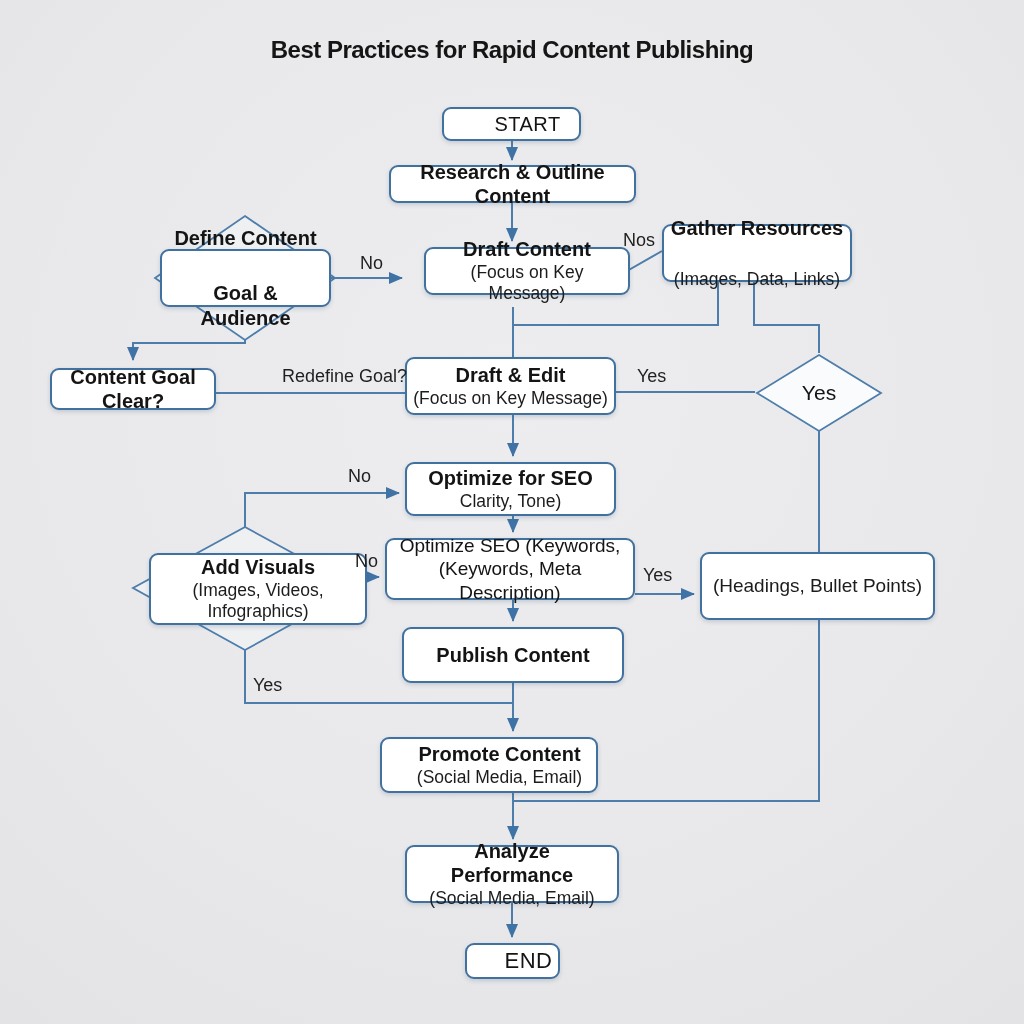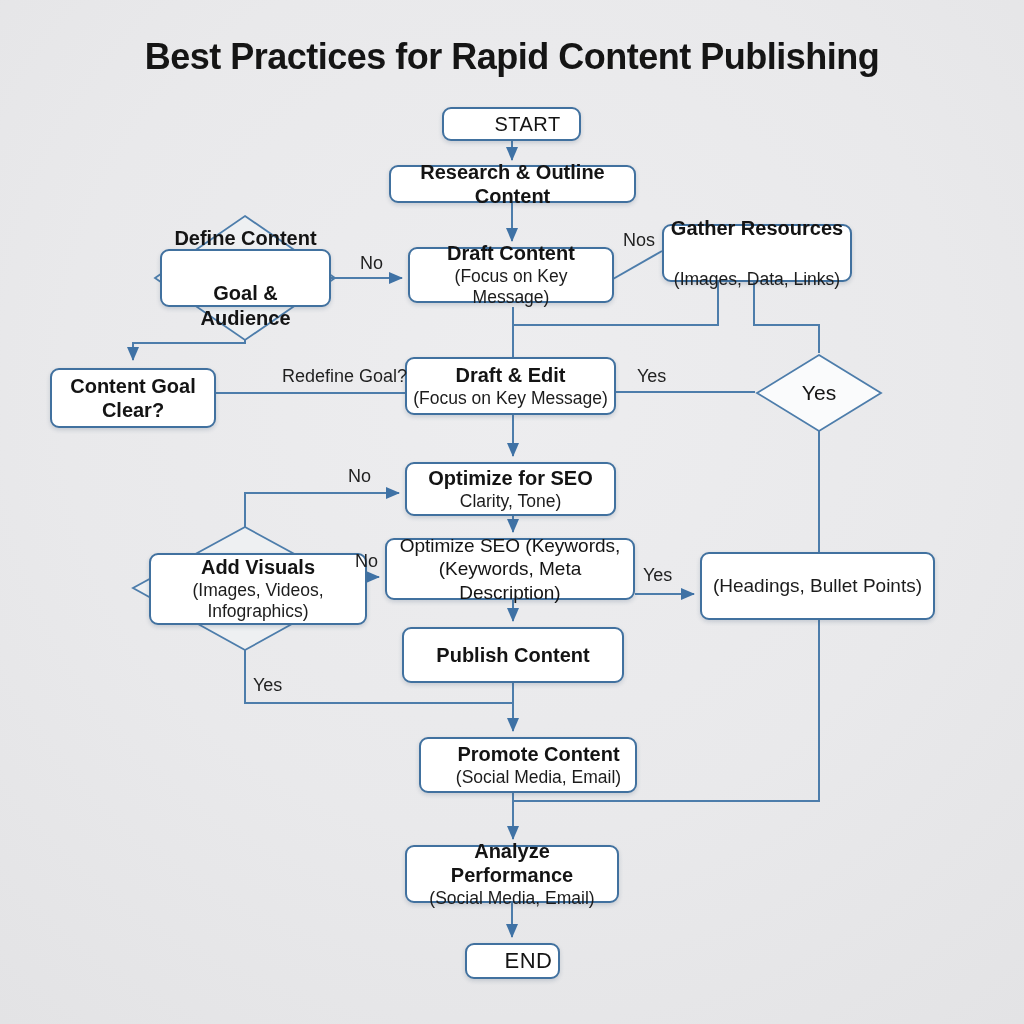--- a/index.html
+++ b/index.html
@@ -3,21 +3,21 @@
 <meta charset="utf-8">
 <style>
   html,body{margin:0;padding:0;}
   body{font-family:"Liberation Sans", sans-serif; background:#d8d8da;}
   .stage{
     position:relative; width:1024px; height:1024px; overflow:hidden;
     background:radial-gradient(circle at 50% 38%, #ededef 0%, #e9e9eb 55%, #e3e3e5 100%);
   }
   .title{
     position:absolute; top:36px; left:0; width:1024px; text-align:center;
-    font-size:36px; font-weight:700; color:#151515; letter-spacing:-0.5px;
+    font-size:24px; font-weight:700; color:#151515; letter-spacing:-0.5px;
   }
   svg.edges{position:absolute; left:0; top:0; width:1024px; height:1024px;}
   svg.edges polyline, svg.edges line{fill:none; stroke:#4d7dab; stroke-width:2;}
   svg.edges polygon.diamond{stroke:#4d7dab; stroke-width:1.8;}
   .node{
     position:absolute; box-sizing:border-box;
     background:#ffffff; border:2px solid #41719f; border-radius:9px;
     box-shadow:0 2px 4px rgba(70,90,120,0.22);
     display:flex; flex-direction:column; align-items:center; justify-content:center;
     text-align:center; color:#141414; line-height:1.22; padding:2px 6px;
@@ -82,31 +82,31 @@
 
   <div class="node" style="left:389px; top:165px; width:247px; height:38px;">
     <div class="t">Research &amp; Outline Content</div>
   </div>
 
   <div class="node" style="left:160px; top:249px; width:171px; height:58px;gap:31px;">
     <div class="t">Define Content</div>
     <div class="t">Goal &amp; Audience</div>
   </div>
 
-  <div class="node" style="left:408px; top:247px; width:206px; height:56px;">
+  <div class="node" style="left:424px; top:247px; width:206px; height:48px;">
     <div class="t">Draft Content</div>
     <div class="s">(Focus on Key Message)</div>
   </div>
 
   <div class="node" style="left:662px; top:224px; width:190px; height:58px;gap:28px;">
     <div class="t">Gather Resources</div>
     <div class="s">(Images, Data, Links)</div>
   </div>
 
-  <div class="node" style="left:50px; top:368px; width:166px; height:60px;">
+  <div class="node" style="left:50px; top:368px; width:166px; height:42px;">
     <div class="t">Content Goal</div>
     <div class="t">Clear?</div>
   </div>
 
   <div class="node" style="left:405px; top:357px; width:211px; height:58px;">
     <div class="t">Draft &amp; Edit</div>
     <div class="s">(Focus on Key Message)</div>
   </div>
 
   <div class="diamond-label" style="left:819px; top:393px;">Yes</div>
@@ -128,21 +128,21 @@
   </div>
 
   <div class="node" style="left:700px; top:552px; width:235px; height:68px;">
     <div class="s" style="font-size:19px;">(Headings, Bullet Points)</div>
   </div>
 
   <div class="node" style="left:402px; top:627px; width:222px; height:56px;">
     <div class="t">Publish Content</div>
   </div>
 
-  <div class="node" style="left:419px; top:737px; width:218px; height:56px;padding-left:27px;">
+  <div class="node" style="left:380px; top:737px; width:218px; height:56px;padding-left:27px;">
     <div class="t">Promote Content</div>
     <div class="s">(Social Media, Email)</div>
   </div>
 
   <div class="node" style="left:405px; top:845px; width:214px; height:58px;">
     <div class="t">Analyze Performance</div>
     <div class="s">(Social Media, Email)</div>
   </div>
 
   <div class="node" style="left:465px; top:943px; width:95px; height:36px;">

